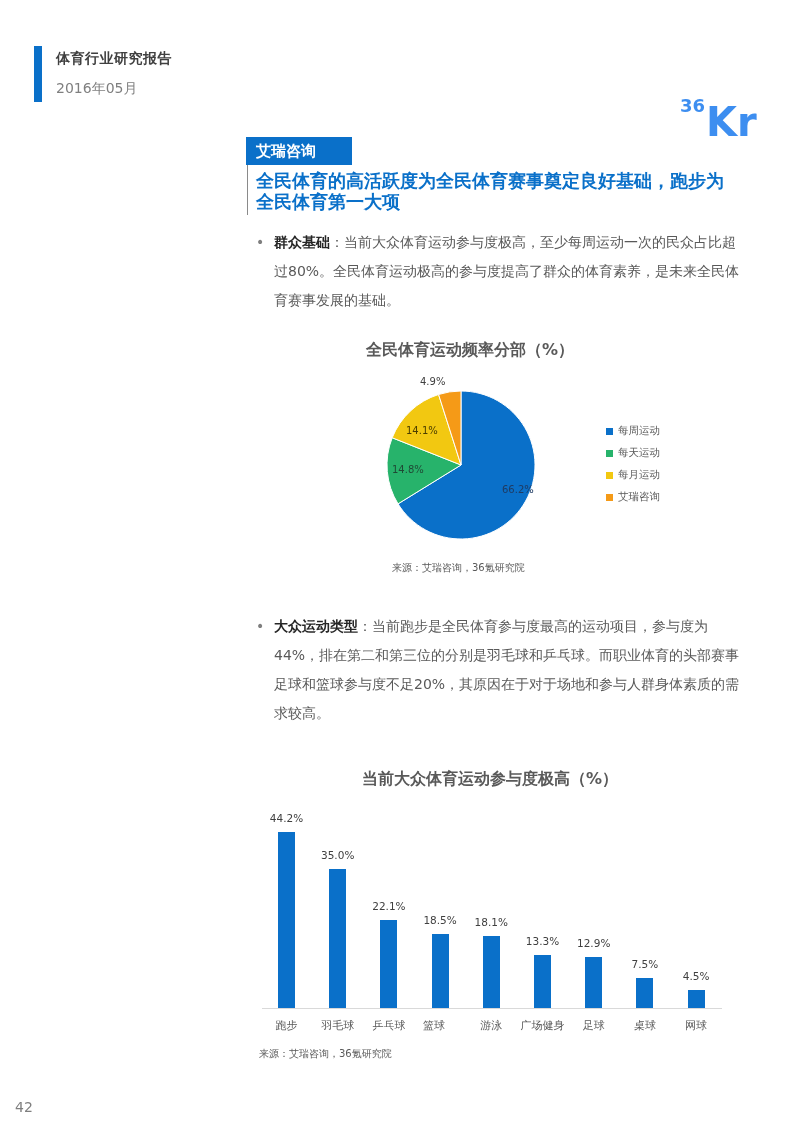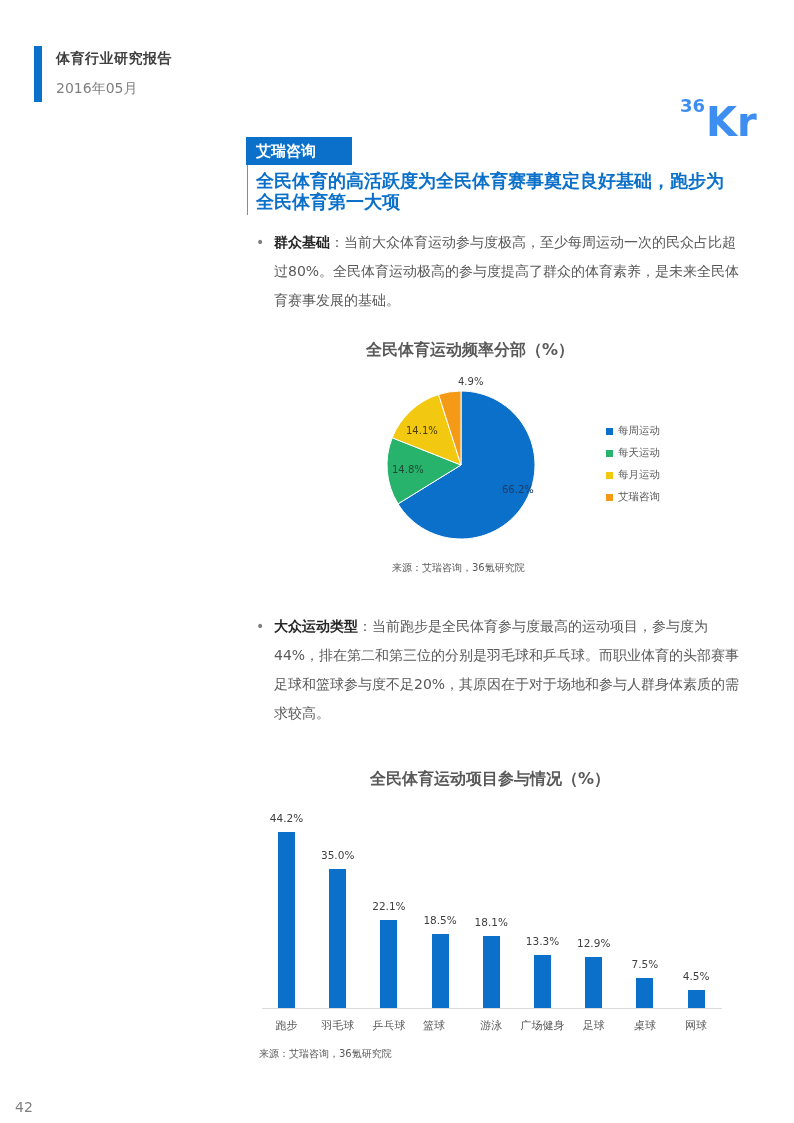--- a/index.html
+++ b/index.html
@@ -51,21 +51,21 @@
 <div class="abs chart-title" style="left:340px; top:340px; width:260px;">全民体育运动频率分部（%）</div>
 <svg class="abs" id="pie-svg" style="left:370px; top:370px;" width="200" height="190">
     <path d="M91,95 L91,21 A74,74 0 1 1 28.026408347192778,133.86292261713584 Z" fill="#0a70c9" stroke="#ffffff" stroke-width="1"></path>
     <path d="M91,95 L28.026408347192778,133.86292261713584 A74,74 0 0 1 22.196540044269412,67.7587831013338 Z" fill="#27b36b" stroke="#ffffff" stroke-width="1"></path>
     <path d="M91,95 L22.196540044269412,67.7587831013338 A74,74 0 0 1 68.57539004717475,24.479528727725793 Z" fill="#f2c811" stroke="#ffffff" stroke-width="1"></path>
     <path d="M91,95 L68.57539004717475,24.479528727725793 A74,74 0 0 1 91.00000000000006,21 Z" fill="#f59a17" stroke="#ffffff" stroke-width="1"></path>
   </svg>
 <div class="abs pie-label" id="pl0" style="left:502px; top:484px; font-size:10px; color:#1f3b63;">66.2%</div>
 <div class="abs pie-label" id="pl1" style="left:392px; top:464px; font-size:10px; color:#1f4a35;">14.8%</div>
 <div class="abs pie-label" id="pl2" style="left:406px; top:425px; font-size:10px; color:#4a3d00;">14.1%</div>
-<div class="abs pie-label" id="pl3" style="left:458px; top:376px; font-size:10px; color:#404040;">4.9%</div>
+<div class="abs pie-label" id="pl3" style="left:420px; top:376px; font-size:10px; color:#404040;">4.9%</div>
 
 <div class="abs" style="left:606px; top:420px;">
   <div class="legend-item">
       <span class="sw" style="background:#0a70c9"></span>
       <span>每周运动</span>
     </div>
   <div class="legend-item">
       <span class="sw" style="background:#27b36b"></span>
       <span>每天运动</span>
     </div>
@@ -78,21 +78,21 @@
       <span>艾瑞咨询</span>
     </div>
 </div>
 <div class="abs src" style="left:392px; top:561px;">来源：艾瑞咨询，36氪研究院</div>
 
 <div class="abs bullet" style="left:274px; top:612px;">
   <span class="dot">•</span>
   <b>大众运动类型</b><span>：当前跑步是全民体育参与度最高的运动项目，参与度为44%，排在第二和第三位的分别是羽毛球和乒乓球。而职业体育的头部赛事足球和篮球参与度不足20%，其原因在于对于场地和参与人群身体素质的需求较高。</span>
 </div>
 
-<div class="abs chart-title" style="left:330px; top:769px; width:320px;">全民体育运动项目参与情况（%）</div>
+<div class="abs chart-title" style="left:330px; top:769px; width:320px;">当前大众体育运动参与度极高（%）</div>
 <div class="abs" id="bar-area" style="left:0; top:0; width:644px; height:1123px;">
     <div class="bar" style="left: 278px; top: 832.084px; height: 175.916px; background: rgb(10, 112, 201);"></div>
     <div class="bar-label" style="left: 261.5px; top: 812.084px;">44.2%</div>
     <div class="cat-label" style="left: 256.5px; top: 1018px;">跑步</div>
     <div class="bar" style="left: 329.2px; top: 868.7px; height: 139.3px; background: rgb(10, 112, 201);"></div>
     <div class="bar-label" style="left: 312.7px; top: 848.7px;">35.0%</div>
     <div class="cat-label" style="left: 307.7px; top: 1018px;">羽毛球</div>
     <div class="bar" style="left: 380.4px; top: 920.042px; height: 87.958px; background: rgb(10, 112, 201);"></div>
     <div class="bar-label" style="left: 363.9px; top: 900.042px;">22.1%</div>
     <div class="cat-label" style="left: 358.9px; top: 1018px;">乒乓球</div>

